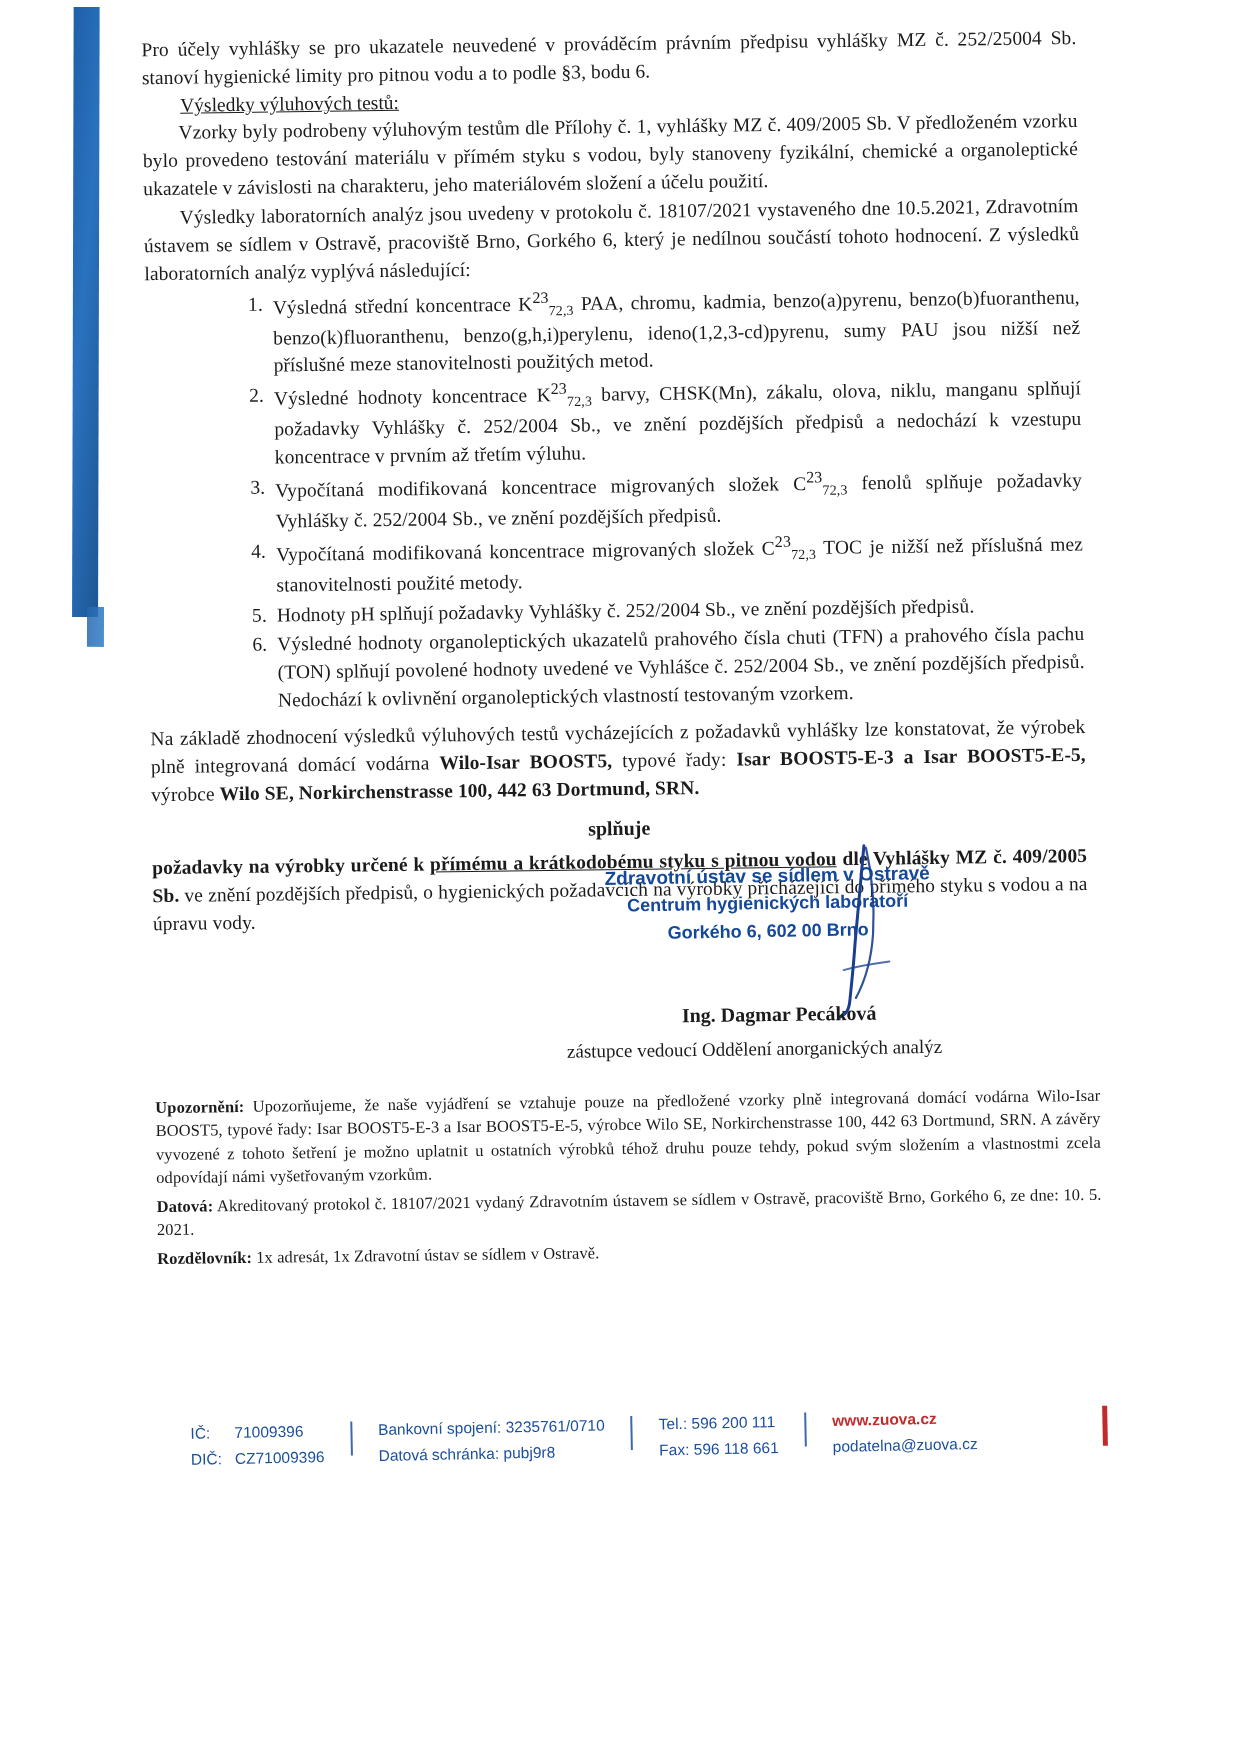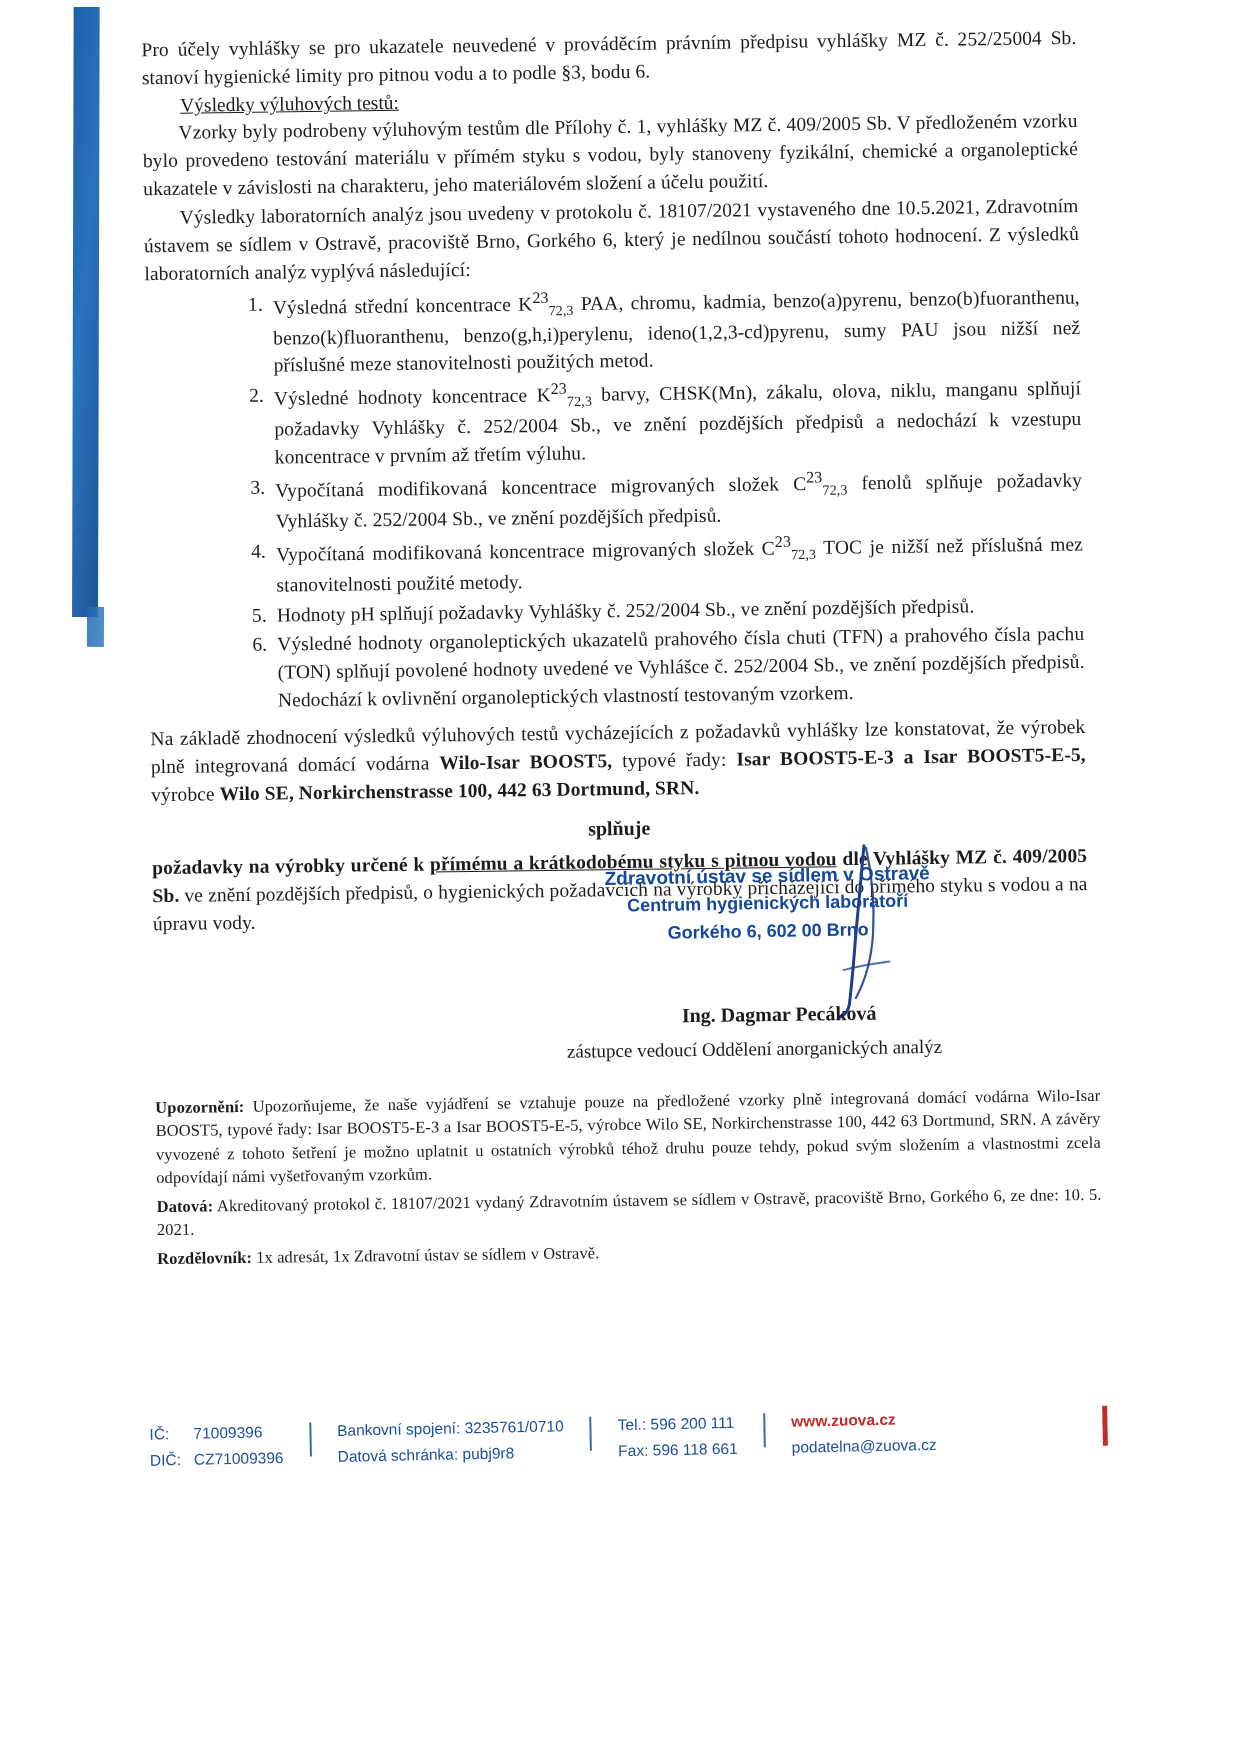--- a/index.html
+++ b/index.html
@@ -177,21 +177,21 @@
     transform: rotate(-0.4deg);
   }
   .footer .col { line-height: 1.65; }
   .footer .sep {
     width: 2px;
     background: #1b4f9c;
     height: 34px;
     margin: 4px 26px 0 26px;
     opacity: .85;
   }
-  .footer .label { display: inline-block; min-width: 44px; }
+  .footer .label { display: inline-block; min-width: 44px; margin-left: 41px; }
   .footer .web { color: #c22b2b; font-weight: bold; }
   .footer .mail { color: #1b4f9c; }
   .footer-mark {
     position: absolute;
     left: 1093px;
     top: 1412px;
     width: 5px;
     height: 40px;
     background: #c22b2b;
     transform: rotate(-0.4deg);

